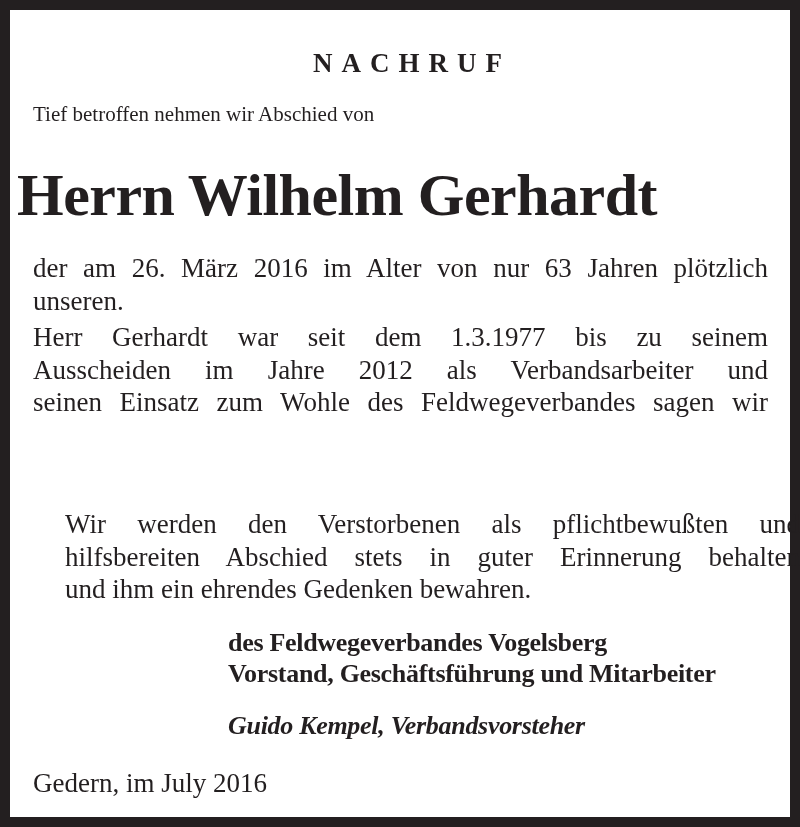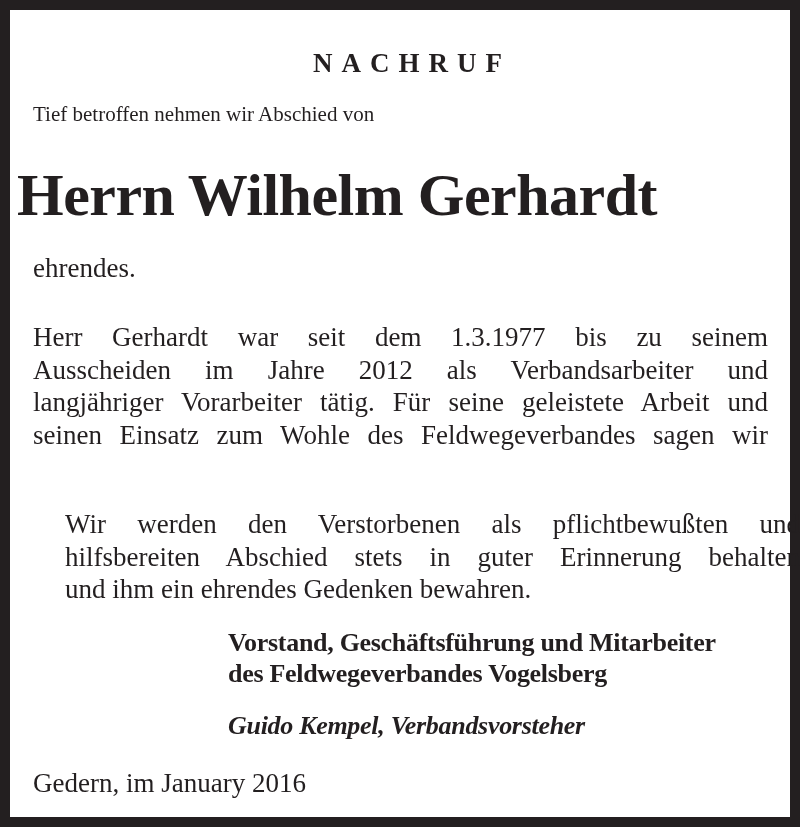--- a/index.html
+++ b/index.html
@@ -56,41 +56,41 @@
 <div class="frame">
   <div class="inner">
 
     <div class="heading">NACHRUF</div>
 
     <div class="intro">Tief betroffen nehmen wir Abschied von</div>
 
     <div class="name">Herrn Wilhelm Gerhardt</div>
 
     <div class="para p1">
-      <span class="ln last">ehrendes.</span>
+      <span class="ln">der am 26. März 2016 im Alter von nur 63 Jahren plötzlich</span>
+      <span class="ln last">unseren.</span>
     </div>
 
     <div class="para p2">
       <span class="ln">Herr Gerhardt war seit dem 1.3.1977 bis zu seinem</span>
       <span class="ln">Ausscheiden im Jahre 2012 als Verbandsarbeiter und</span>
-      <span class="ln">langjähriger Vorarbeiter tätig. Für seine geleistete Arbeit und</span>
       <span class="ln">seinen Einsatz zum Wohle des Feldwegeverbandes sagen wir</span>
     </div>
 
     <div class="para p3">
       <span class="ln">Wir werden den Verstorbenen als pflichtbewußten und</span>
       <span class="ln">hilfsbereiten Abschied stets in guter Erinnerung behalten</span>
       <span class="ln last">und ihm ein ehrendes Gedenken bewahren.</span>
     </div>
 
     <div class="sig s1">
+      <div>des Feldwegeverbandes Vogelsberg</div>
       <div>Vorstand, Geschäftsführung und Mitarbeiter</div>
-      <div>des Feldwegeverbandes Vogelsberg</div>
     </div>
 
     <div class="sig s2">
       <div>Guido Kempel, Verbandsvorsteher</div>
     </div>
 
-    <div class="place">Gedern, im January 2016</div>
+    <div class="place">Gedern, im July 2016</div>
 
   </div>
 </div>
 
 </body></html>

